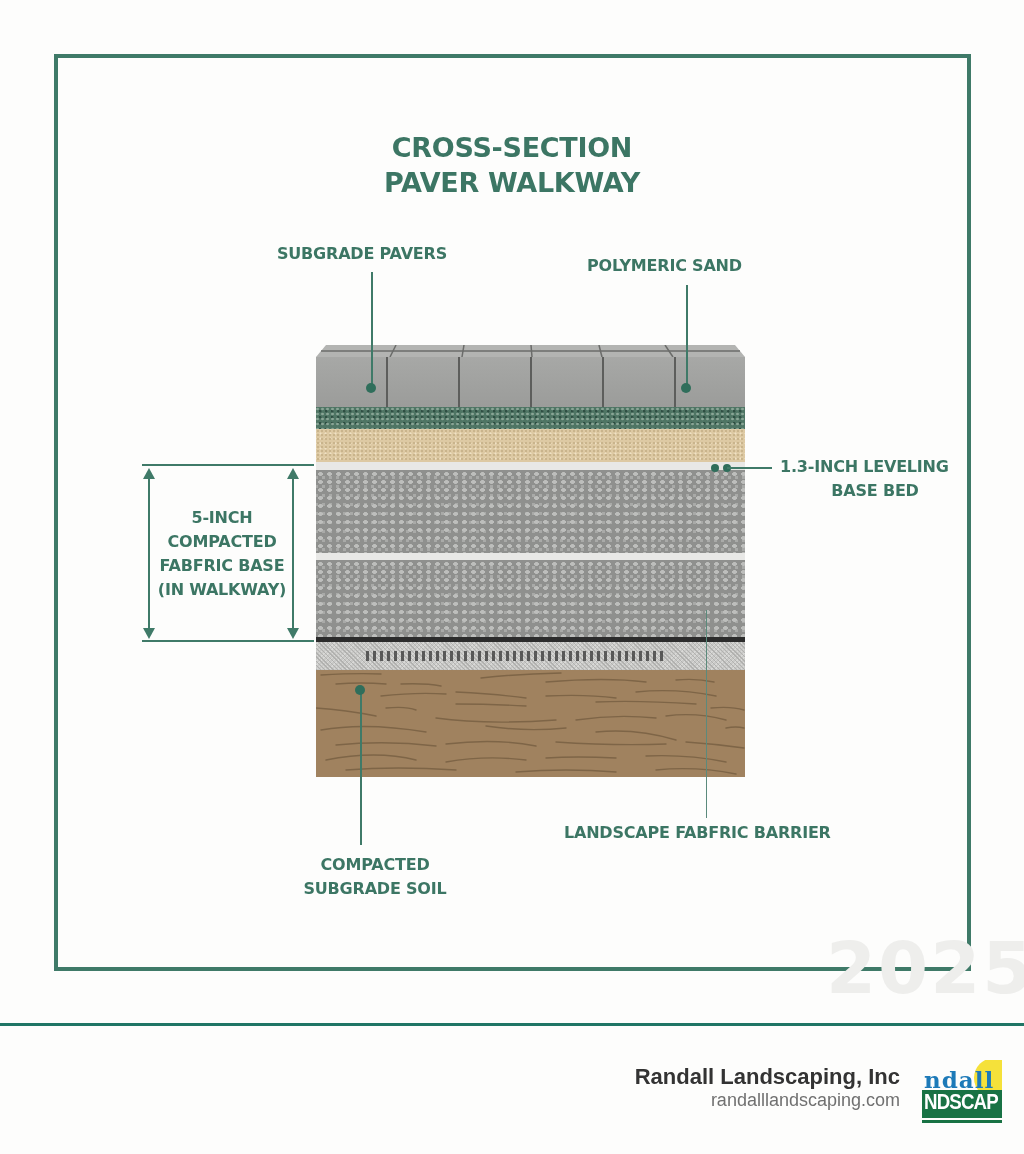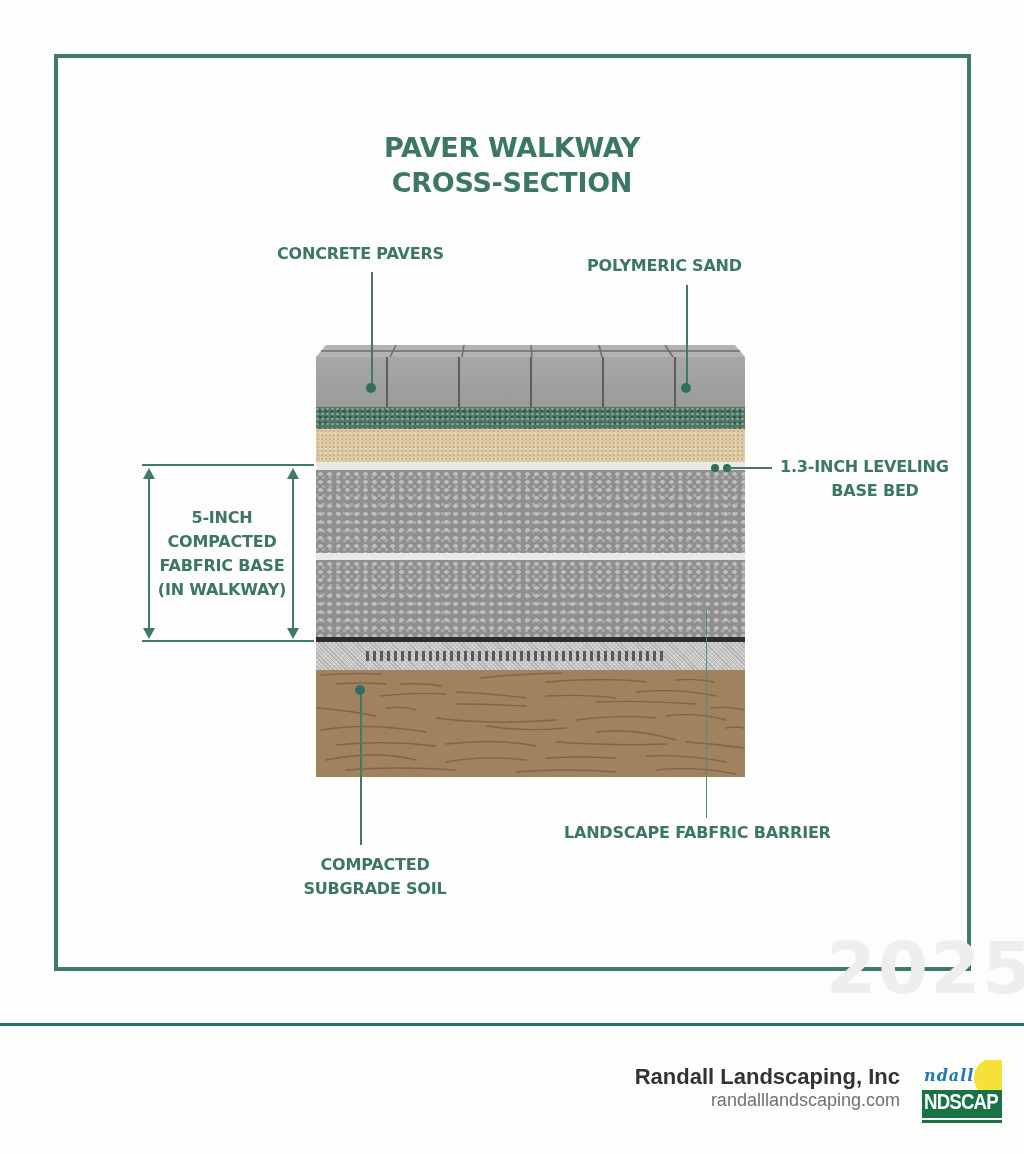--- a/index.html
+++ b/index.html
@@ -23,36 +23,36 @@
   .fabric-mark{position:absolute;left:50px;top:9px;width:300px;height:10px;background:repeating-linear-gradient(90deg,#3e3e3e 0 3px,transparent 3px 7px);opacity:0.8;}
   .soil{top:670px;height:107px;background:#a0825f;overflow:hidden;}
   .arrow-up{position:absolute;width:0;height:0;border-left:6px solid transparent;border-right:6px solid transparent;border-bottom:11px solid #3f7a68;}
   .arrow-down{position:absolute;width:0;height:0;border-left:6px solid transparent;border-right:6px solid transparent;border-top:11px solid #3f7a68;}
   .watermark{position:absolute;left:826px;top:926px;font-size:72px;font-weight:bold;color:#eeeeec;letter-spacing:2px;}
   .footer-line{position:absolute;left:0;top:1023px;width:1024px;height:3px;background:#1f7565;}
   .company{position:absolute;right:124px;top:1064px;font-family:"Liberation Sans",sans-serif;font-weight:bold;font-size:22px;color:#333;text-align:left;}
   .site{position:absolute;right:124px;top:1090px;font-family:"Liberation Sans",sans-serif;font-size:18px;color:#707070;text-align:right;}
   .logo{position:absolute;left:922px;top:1060px;width:80px;height:64px;overflow:hidden;}
   .logo-sun{position:absolute;left:52px;top:-2px;width:40px;height:40px;border-radius:50%;background:#f5e13a;}
-  .logo-script{position:absolute;left:2px;top:6px;font-family:"DejaVu Serif",serif;font-style:italic;font-weight:bold;font-size:16px;color:#1d7ab8;letter-spacing:1px;white-space:nowrap;}
+  .logo-script{position:absolute;left:2px;top:6px;font-family:"DejaVu Serif",serif;font-weight:bold;font-size:23px;color:#1d7ab8;letter-spacing:1px;white-space:nowrap;}
   .logo-band{position:absolute;left:0;top:30px;width:80px;height:28px;background:#187244;}
   .logo-text{position:absolute;left:2px;top:29px;font-family:"Liberation Sans",sans-serif;font-weight:bold;font-size:22px;color:#fff;letter-spacing:-1px;white-space:nowrap;transform:scaleX(0.85);transform-origin:left;}
   .logo-under{position:absolute;left:0;top:60px;width:80px;height:3px;background:#187244;}
 </style>
 </head>
 <body>
 
 <div class="frame"></div>
 
 <div class="title">
+  <div>CROSS-SECTION</div>
   <div>PAVER WALKWAY</div>
-  <div>CROSS-SECTION</div>
 </div>
 
-<div class="lbl" style="left:277px;top:242px;">CONCRETE PAVERS</div>
+<div class="lbl" style="left:277px;top:242px;">SUBGRADE PAVERS</div>
 <div class="lbl" style="left:587px;top:254px;">POLYMERIC SAND</div>
 
 <div class="pavers-top">
   <svg width="429" height="22" viewBox="0 0 429 22">
     <polygon points="10,0 419,0 429,12 0,12" fill="#b3b4b2"></polygon>
     <line x1="5" y1="6" x2="424" y2="6" stroke="#6b6c6a" stroke-width="1.5"></line>
     <line x1="80" y1="0" x2="74" y2="12" stroke="#6b6c6a" stroke-width="1.5"></line>
     <line x1="148" y1="0" x2="146" y2="12" stroke="#6b6c6a" stroke-width="1.5"></line>
     <line x1="215" y1="0" x2="216" y2="12" stroke="#6b6c6a" stroke-width="1.5"></line>
     <line x1="283" y1="0" x2="286" y2="12" stroke="#6b6c6a" stroke-width="1.5"></line>

